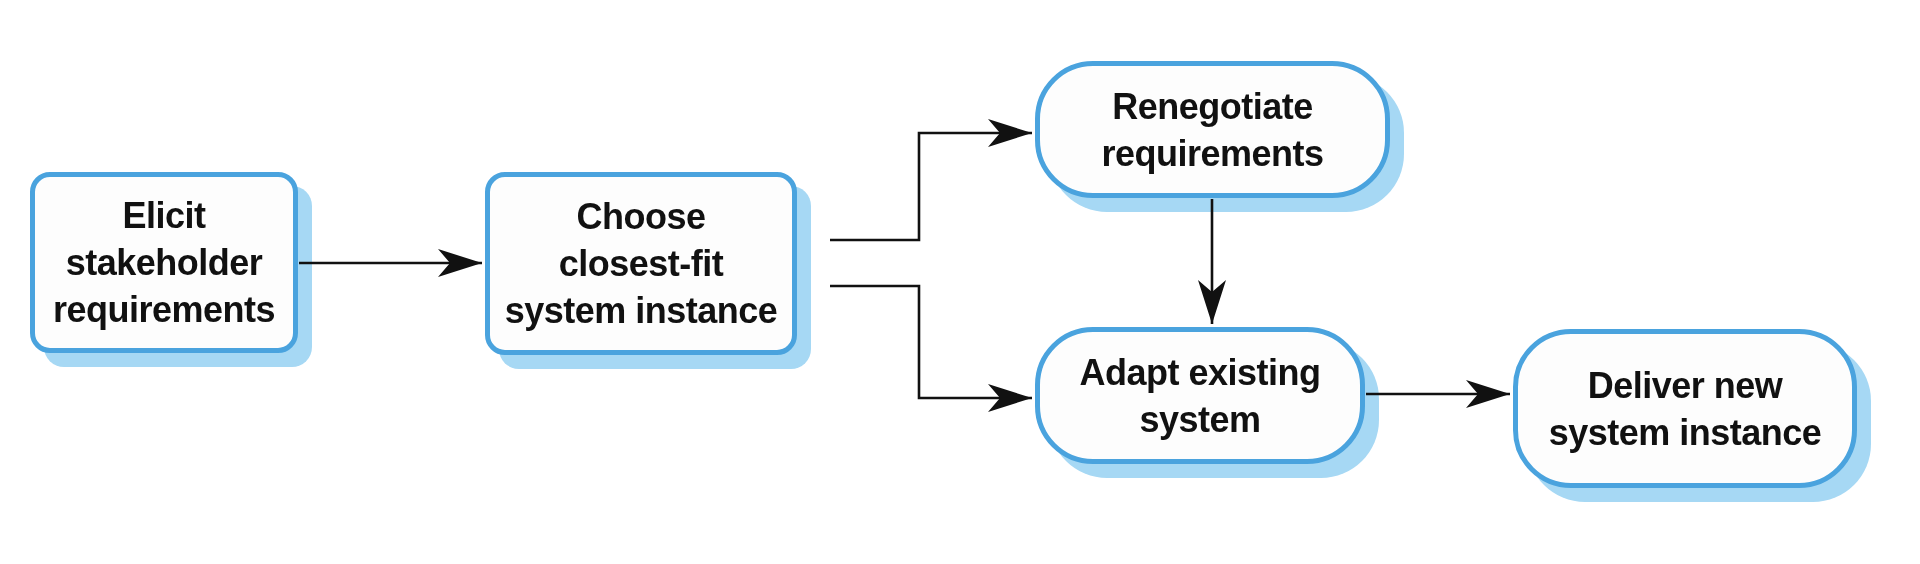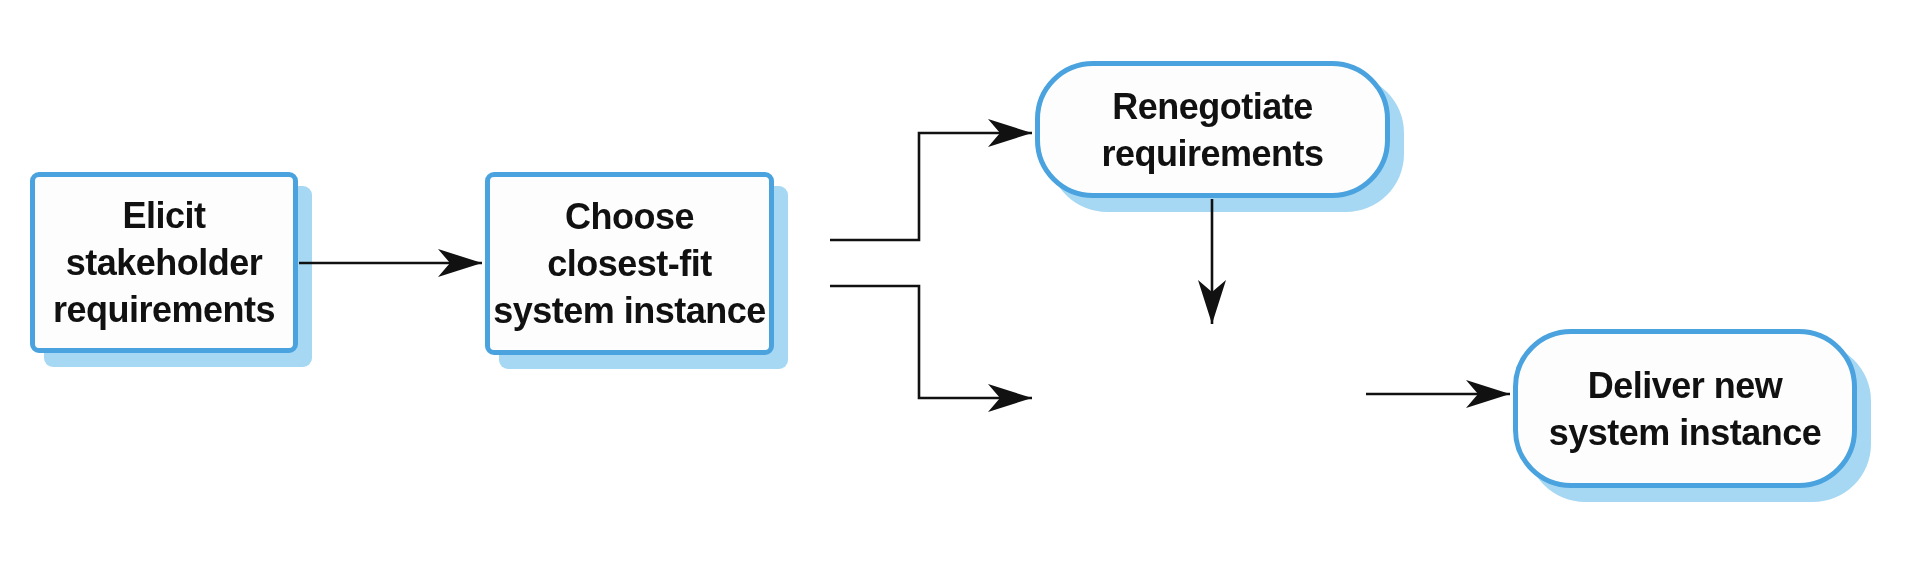--- a/index.html
+++ b/index.html
@@ -31,24 +31,24 @@
     z-index:1;
   }
   .node .label{
     white-space:pre-line;
     font-size:36px;
     line-height:47px;
     font-weight:bold;
     color:var(--ink);
     letter-spacing:-0.5px;
   }
-  .r48{border-radius:9px;}
+  .r48{border-radius:20px;}
   .r56{border-radius:58px;text-align:center;}
   #n-elicit   {left:30px;  top:172px; width:268px; height:181px;}
-  #n-choose   {left:485px; top:172px; width:289px; height:183px;}
+  #n-choose   {left:485px; top:172px; width:312px; height:183px;}
   #n-renegotiate{left:1035px; top:61px;  width:355px; height:137px;}
   #n-adapt    {left:1035px; top:327px; width:330px; height:137px;}
   #n-deliver  {left:1513px; top:329px; width:344px; height:159px;}
   svg.edges{
     position:absolute;
     left:0; top:0;
     z-index:2;
     pointer-events:none;
   }
   .edge{
@@ -75,20 +75,24 @@
     <div class="label">Choose
 closest-fit
 system instance</div>
   </div>
 
   <div class="node r56" id="n-renegotiate">
     <div class="label">Renegotiate
 requirements</div>
   </div>
 
+  <div class="node r56" id="n-adapt">
+    <div class="label">Adapt existing
+system</div>
+  </div>
 
   <div class="node r56" id="n-deliver">
     <div class="label">Deliver new
 system instance</div>
   </div>
 
   <svg class="edges" width="1920" height="564" viewBox="0 0 1920 564">
     <defs>
       <marker id="arrow" viewBox="0 0 48 28" refX="48" refY="14" markerWidth="48" markerHeight="28" markerUnits="userSpaceOnUse" orient="auto">
         <path class="arrowhead" d="M48,14 L4,0 L16,14 L4,28 Z"></path>

